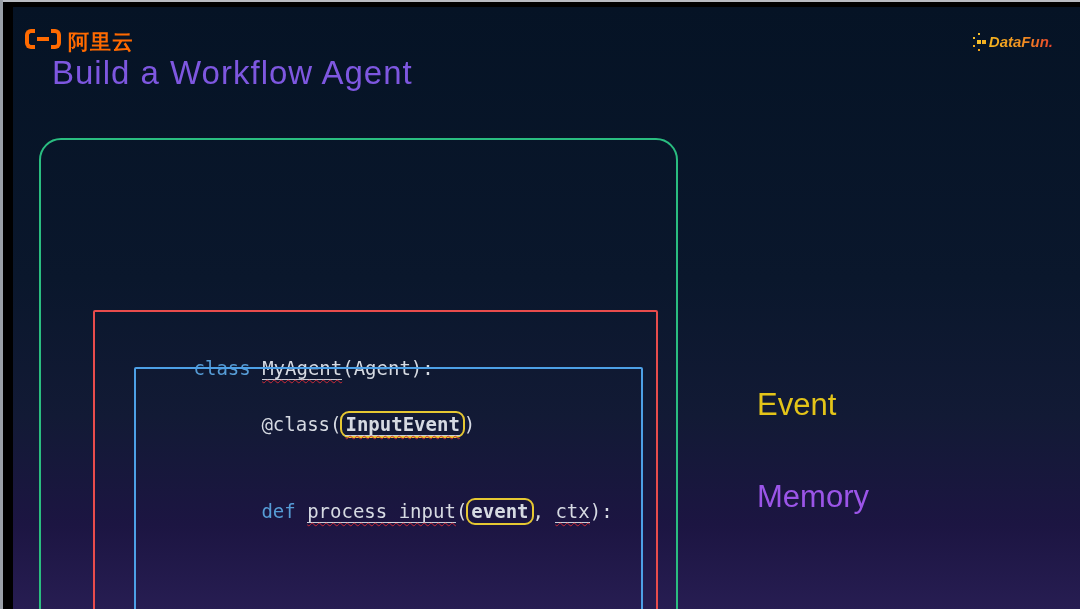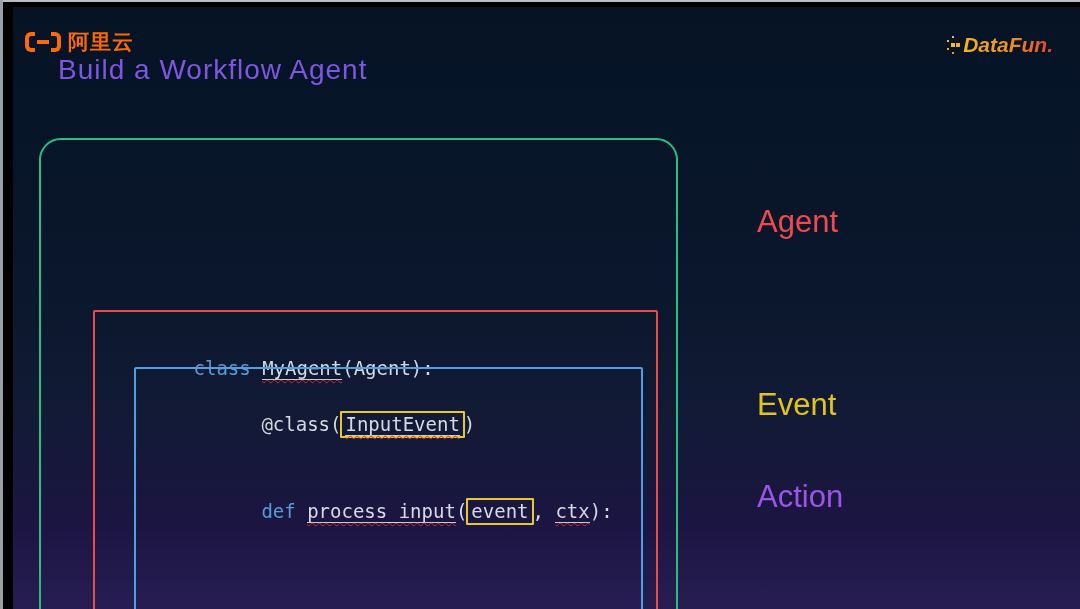--- a/index.html
+++ b/index.html
@@ -8,36 +8,36 @@
     font-family:"Liberation Sans", sans-serif;position:relative;
   }
   .edge-top{position:absolute;left:0;top:0;width:1080px;height:2px;background:#b9bcc2;}
   .edge-left{position:absolute;left:0;top:0;width:3px;height:609px;background:#9aa0a8;}
   .slide{
     position:absolute;left:13px;top:7px;right:0;bottom:0;
     background:linear-gradient(180deg,#051325 0%,#0a172c 45%,#121a35 68%,#1c1542 86%,#271d52 100%);
   }
 
   
-  .brand{position:absolute;left:12px;top:21px;display:flex;align-items:center;gap:7px;}
+  .brand{position:absolute;left:12px;top:21px;display:flex;gap:7px;}
   .ali-icon{display:flex;align-items:center;height:22px;}
   .ali-br{width:10px;height:20px;border:4px solid #ff6a00;box-sizing:border-box;}
   .ali-br.l{border-right:none;border-radius:6px 0 0 6px;}
   .ali-br.r{border-left:none;border-radius:0 6px 6px 0;}
   .ali-dash{width:12px;height:4px;background:#ff6a00;margin:0 2px;}
   .ali-text{color:#ff6a00;font-weight:bold;font-size:21px;letter-spacing:1px;}
   .page-title{
-    position:absolute;left:45px;top:47px;font-size:28px;font-weight:300;
+    position:absolute;left:39px;top:47px;font-size:33px;font-weight:300;
     color:#7e57e0;letter-spacing:1px;
   }
   .datafun{position:absolute;right:27px;top:26px;display:flex;align-items:center;gap:5px;}
   .df-dots{width:4px;height:4px;background:#f6bf2a;margin-right:3px;
     box-shadow:-5px -4px 0 -1px #f6bf2a,-5px 4px 0 -1px #f0a81e,0 -8px 0 -1px #f6bf2a,0 8px 0 -1px #ef9f18,5px 0 0 0 #f3b020;}
   .df-text{
-    font-size:21px;font-weight:bold;font-style:italic;letter-spacing:0;
+    font-size:15px;font-weight:bold;font-style:italic;letter-spacing:0;
     background:linear-gradient(90deg,#f4b41f 0%,#ef8c22 55%,#e8402c 100%);
     -webkit-background-clip:text;background-clip:text;color:transparent;
   }
 
   
   .green-box{position:absolute;left:26px;top:131px;width:639px;height:512px;
     border:2.5px solid #2abd80;border-radius:22px;box-sizing:border-box;padding-left:36px;}
   .red-box{position:absolute;left:52px;top:170px;width:565px;height:363px;
     border:2.5px solid #e84c4c;border-radius:2px;box-sizing:border-box;}
   .blue-box{position:absolute;left:39px;top:55px;width:509px;height:292px;
@@ -49,22 +49,22 @@
     font-family:"DejaVu Sans Mono","Liberation Mono",monospace;
     font-size:19px;line-height:29px;color:#d6dae2;white-space:pre;
   }
   .class-line{padding:13px 0 0 7px;}
   .kw{color:#569cd6;}
   .sq{
     border-bottom:1px solid #c9cdd6;
     text-decoration:underline wavy #cc2936 1px;
     text-underline-offset:4px;
   }
-  .ybox{display:inline-block;border:2px solid #e6c832;border-radius:1px;
-    padding:0 3px;margin:-4px -1px;line-height:23px;}
+  .ybox{display:inline-block;border:2px solid #e6c832;border-radius:9px;
+    padding:0 3px;margin:-4px -1px;line-height:23px;font-weight:bold;}
 
   
   .legend-item{position:absolute;left:744px;font-size:31px;font-weight:500;}
   .legend-0{top:197px;}
   .legend-1{top:288px;}
   .legend-2{top:380px;}
   .legend-3{top:472px;}
 </style>
 </head>
 <body>
@@ -106,17 +106,16 @@
 
 
         <div class="code-line">
           <span class="kw">def </span><span class="sq">process_input</span><span>(</span><span class="ybox"><span>event</span></span><span>, </span><span class="sq">ctx</span><span>):</span>
         </div>
 
       </div>
     </div>
   </div>
 
-  <div class="legend-item legend-0" style="color: rgb(240, 74, 80);">Agent</div>
   <div class="legend-item legend-2" style="color: rgb(227, 196, 25);">Event</div>
-  <div class="legend-item legend-3" style="color: rgb(155, 85, 232);">Action</div>
+  <div class="legend-item legend-3" style="color: rgb(155, 85, 232);">Memory</div>
 
 </div>
 
 </body></html>

